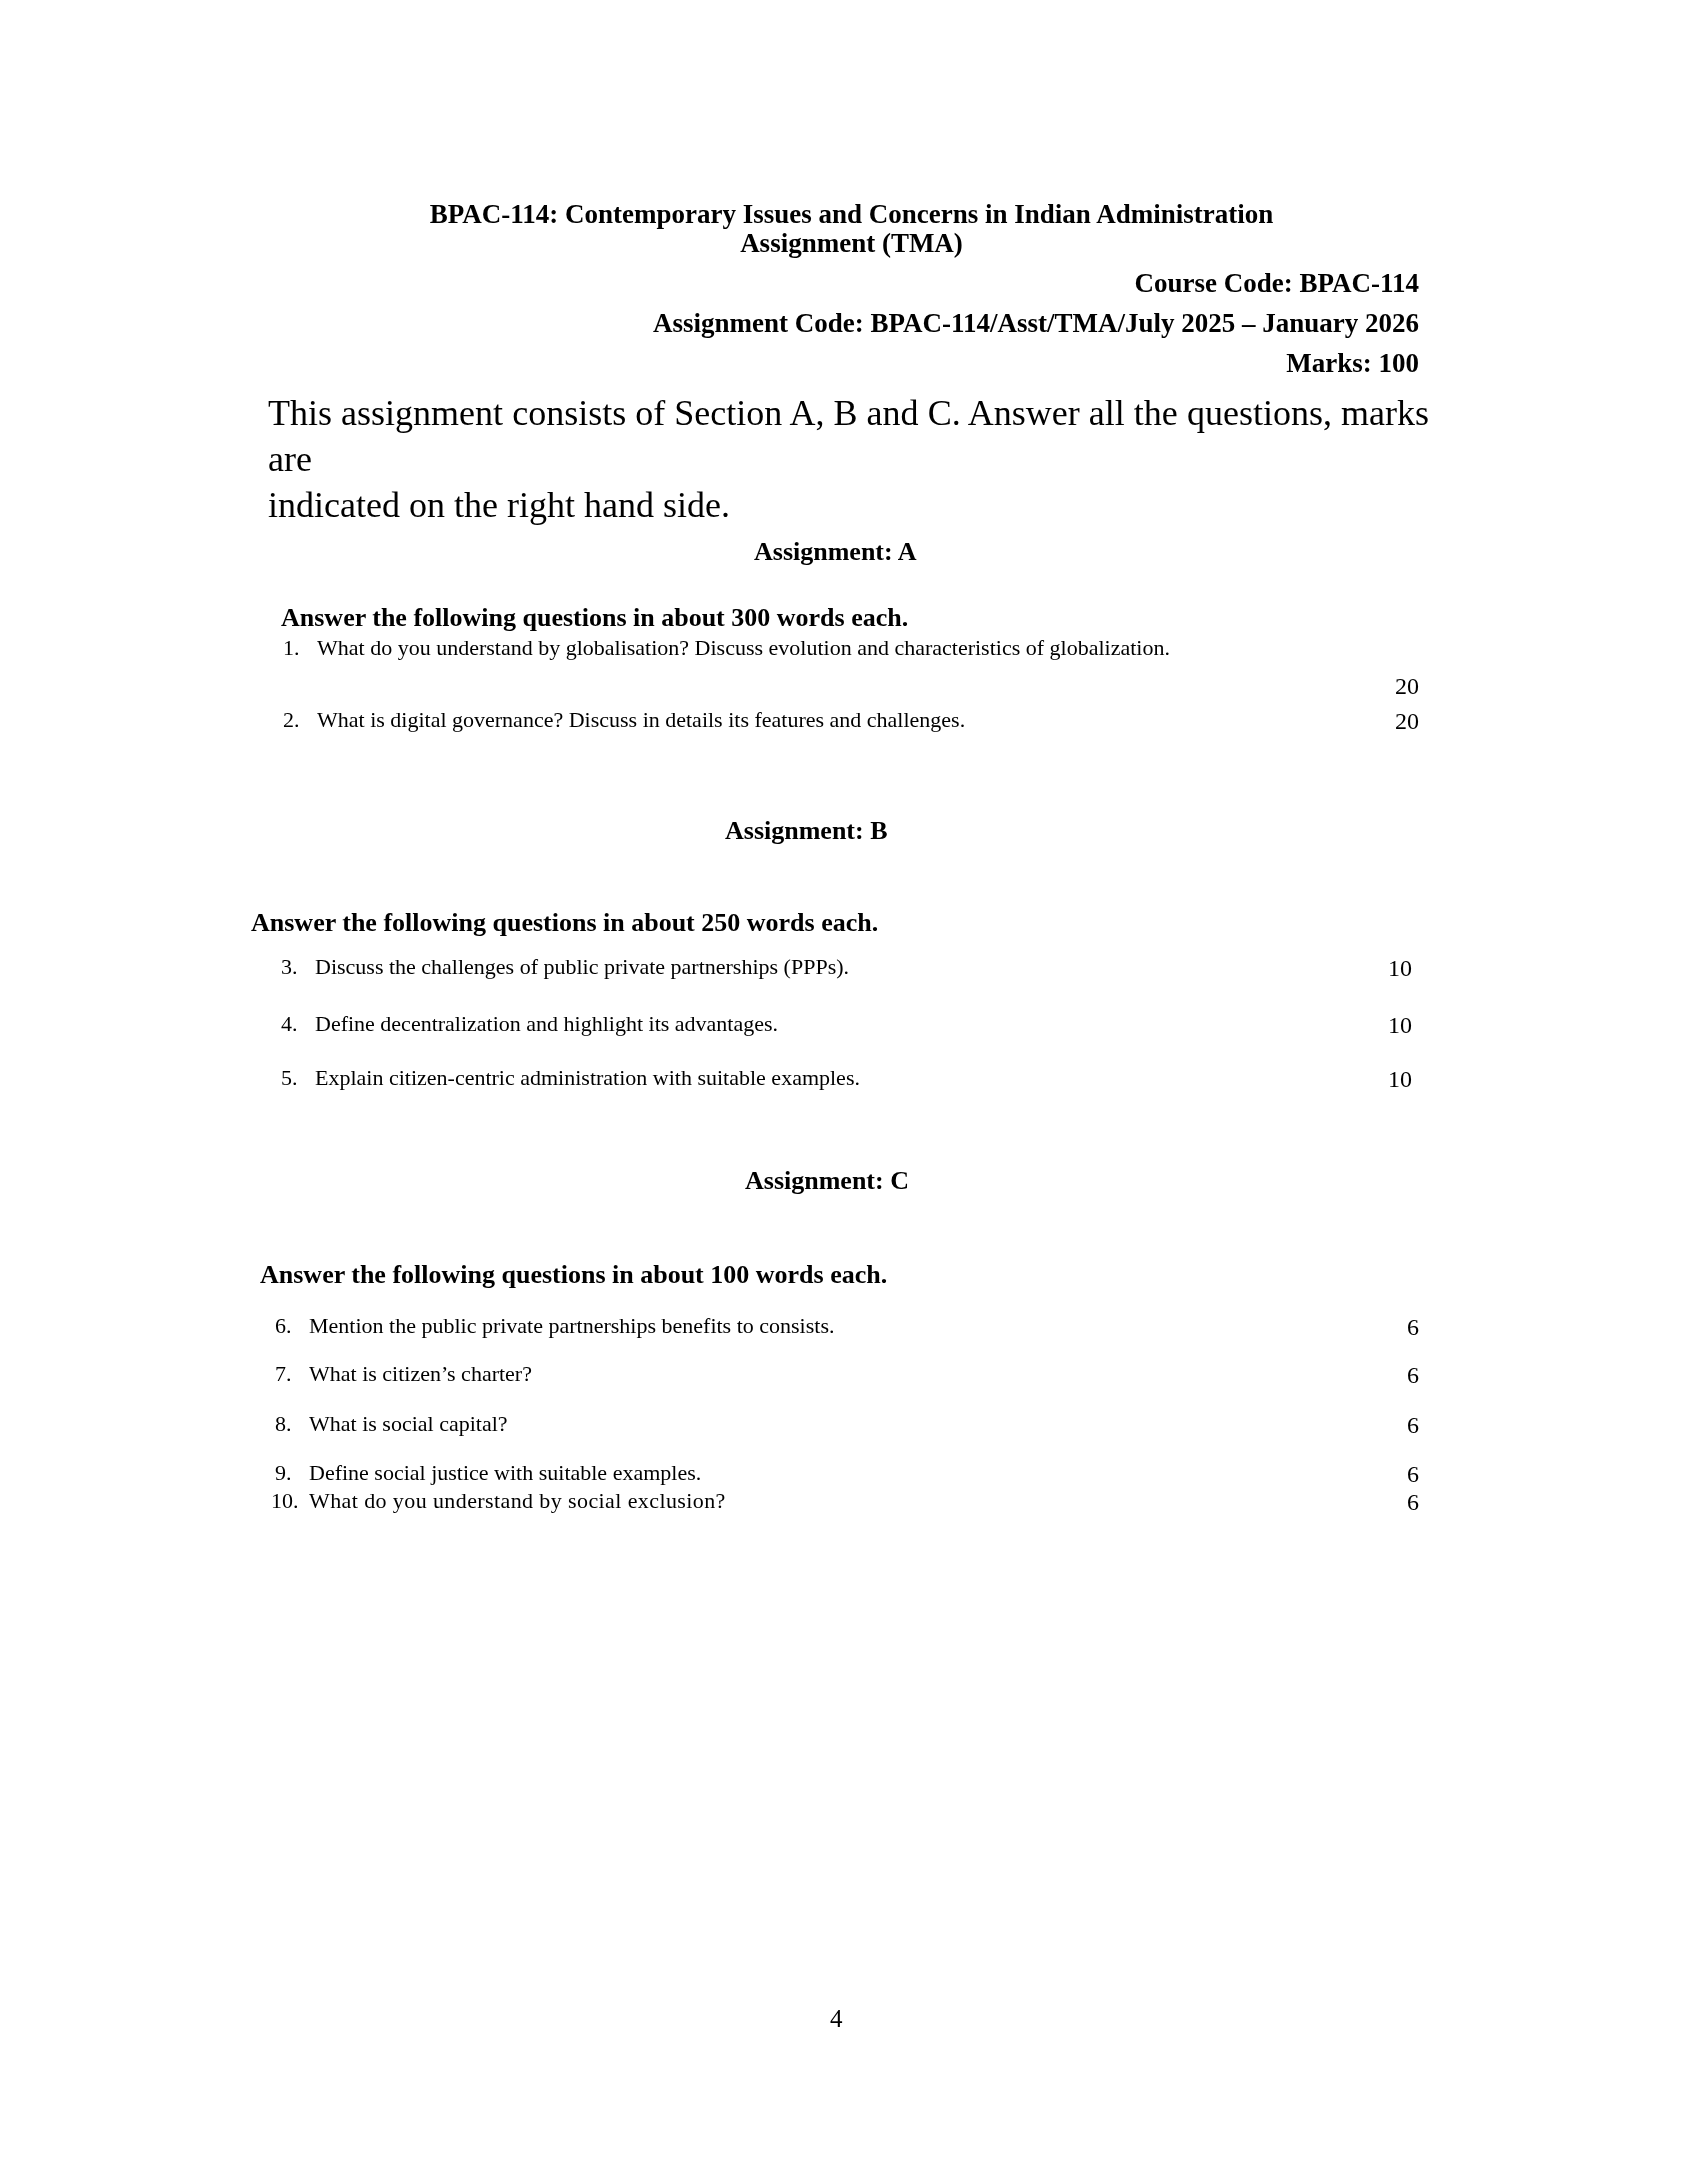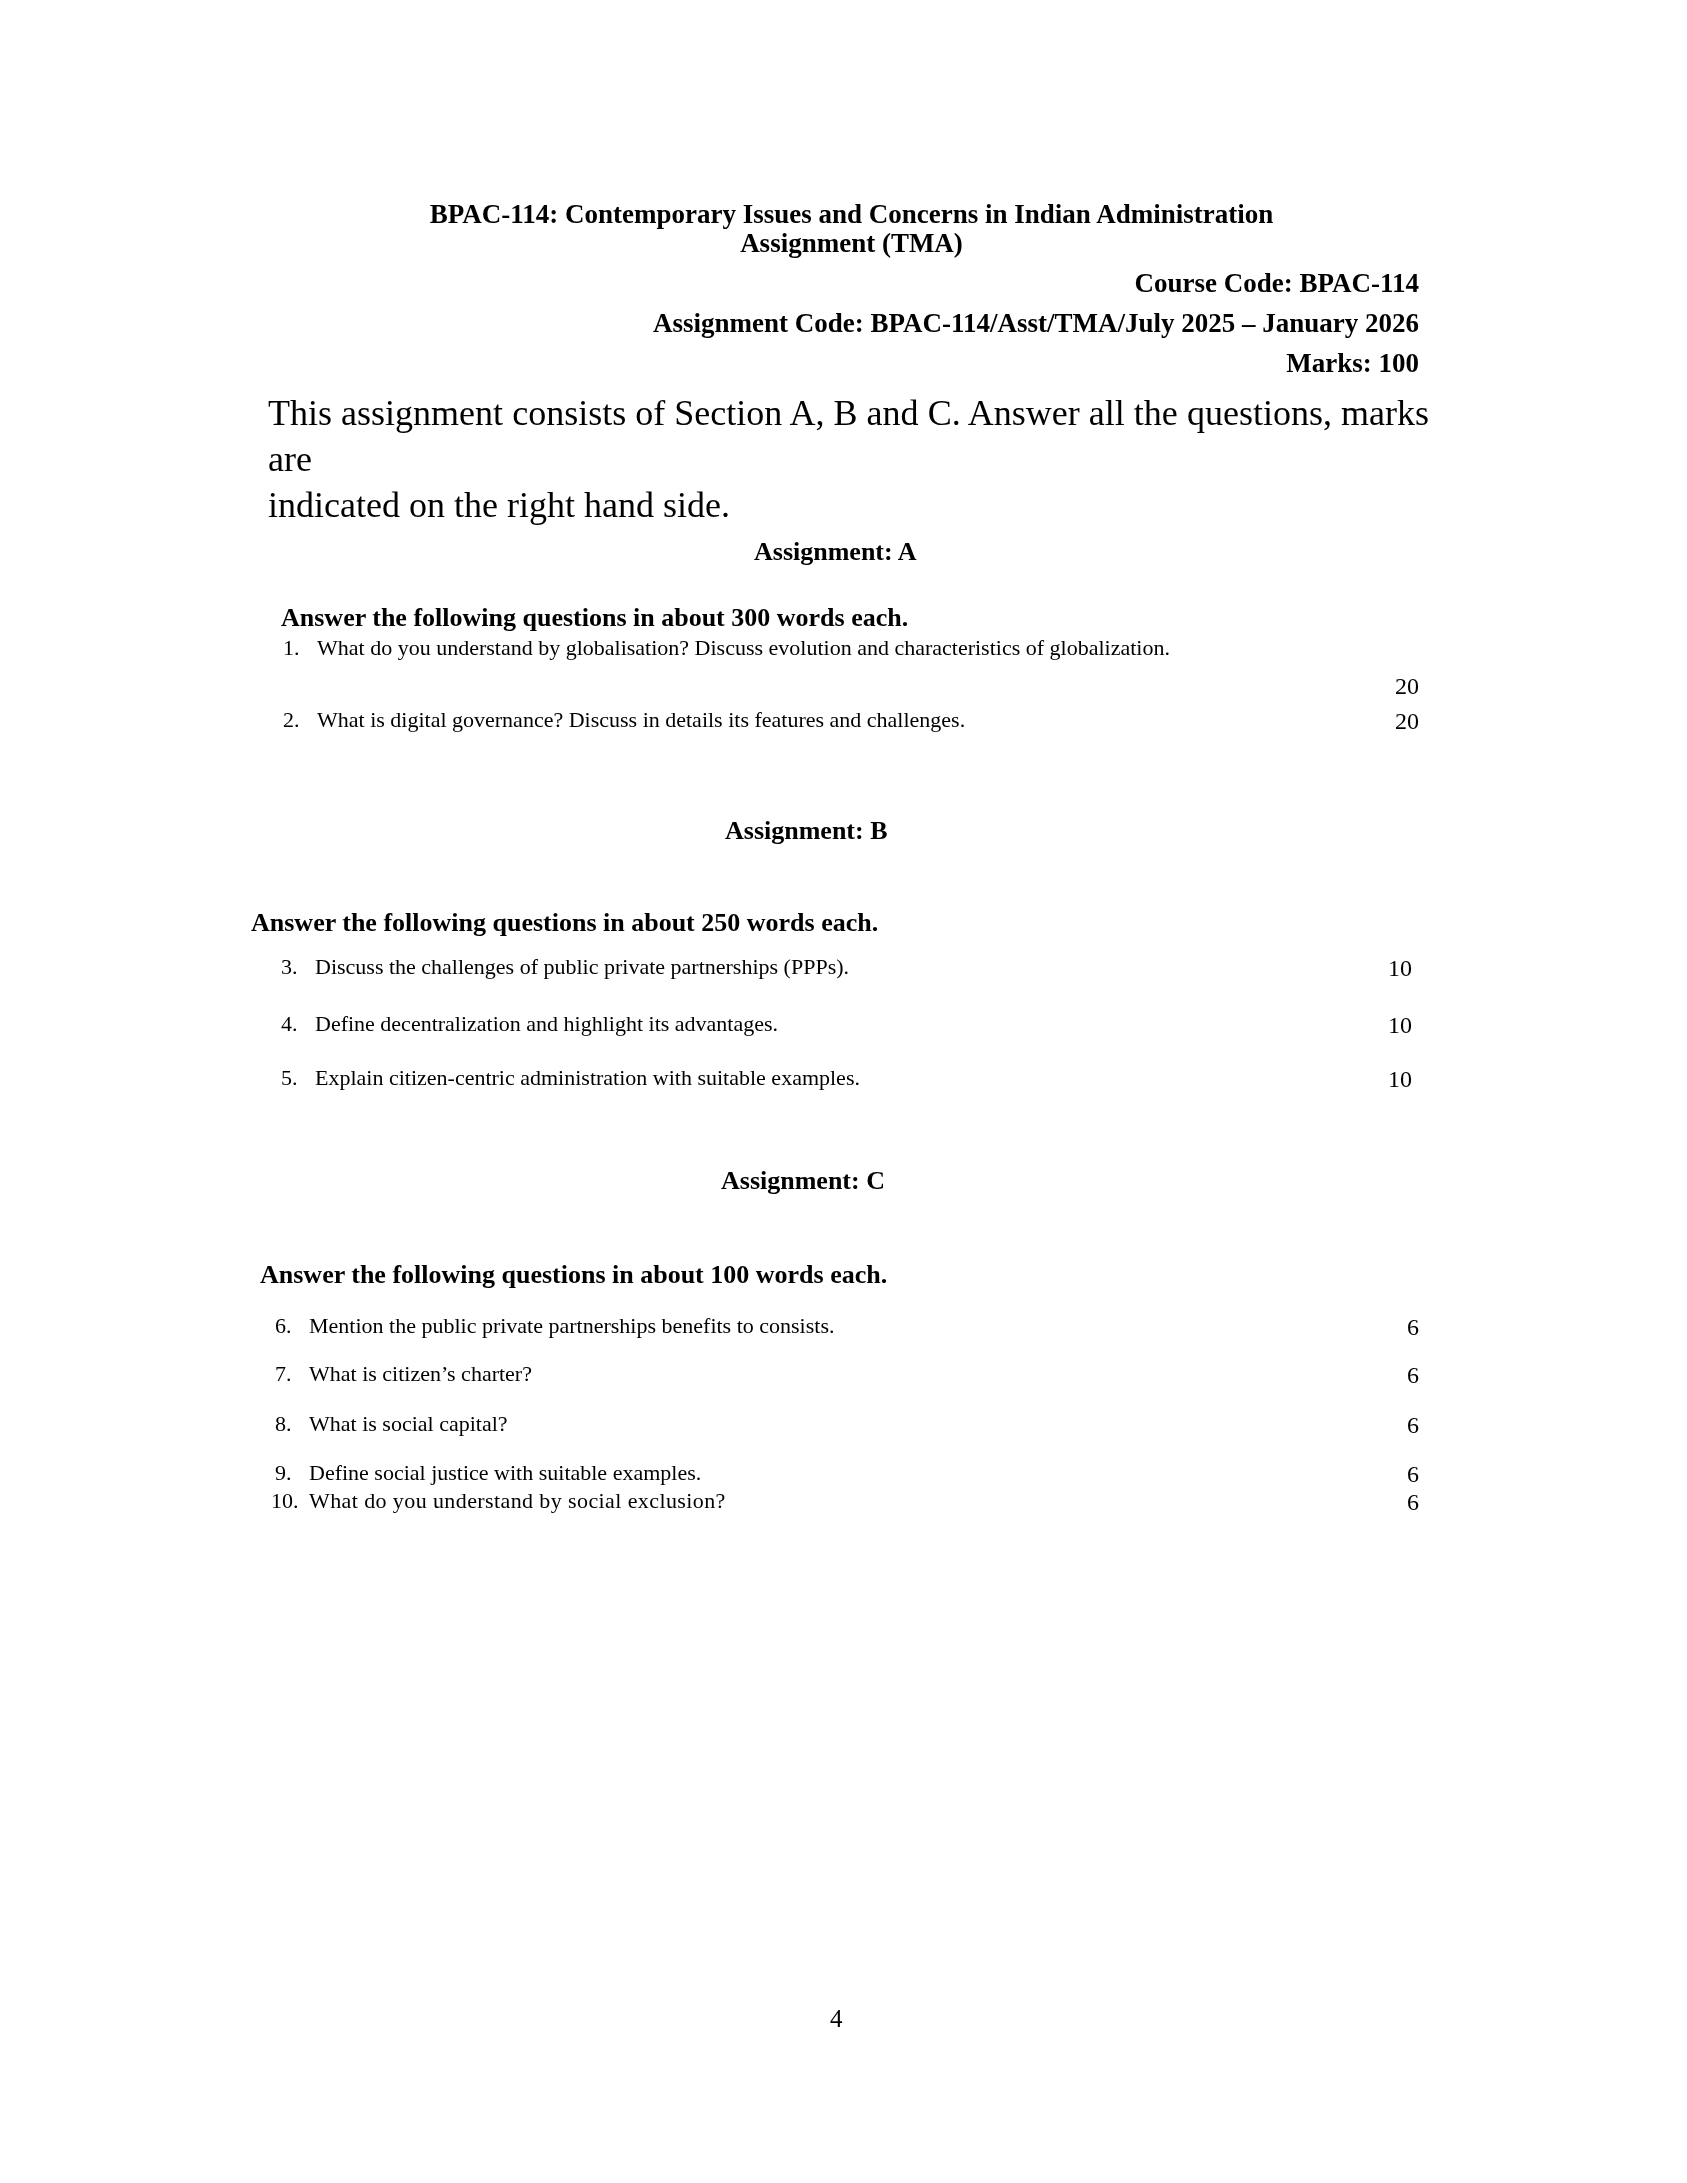--- a/index.html
+++ b/index.html
@@ -62,21 +62,21 @@
 
   
   .section-title {
     position: absolute;
     font-weight: bold;
     font-size: 26px;
     white-space: nowrap;
   }
   .sect-a { left: 754px; top: 537px; }
   .sect-b { left: 725px; top: 816px; }
-  .sect-c { left: 721px; top: 1166px; }
+  .sect-c { left: 745px; top: 1166px; }
 
   
   .instruction {
     position: absolute;
     font-weight: bold;
     font-size: 26px;
     white-space: nowrap;
   }
   .instr-a { left: 281px; top: 603px; }
   .instr-b { left: 251px; top: 908px; }

